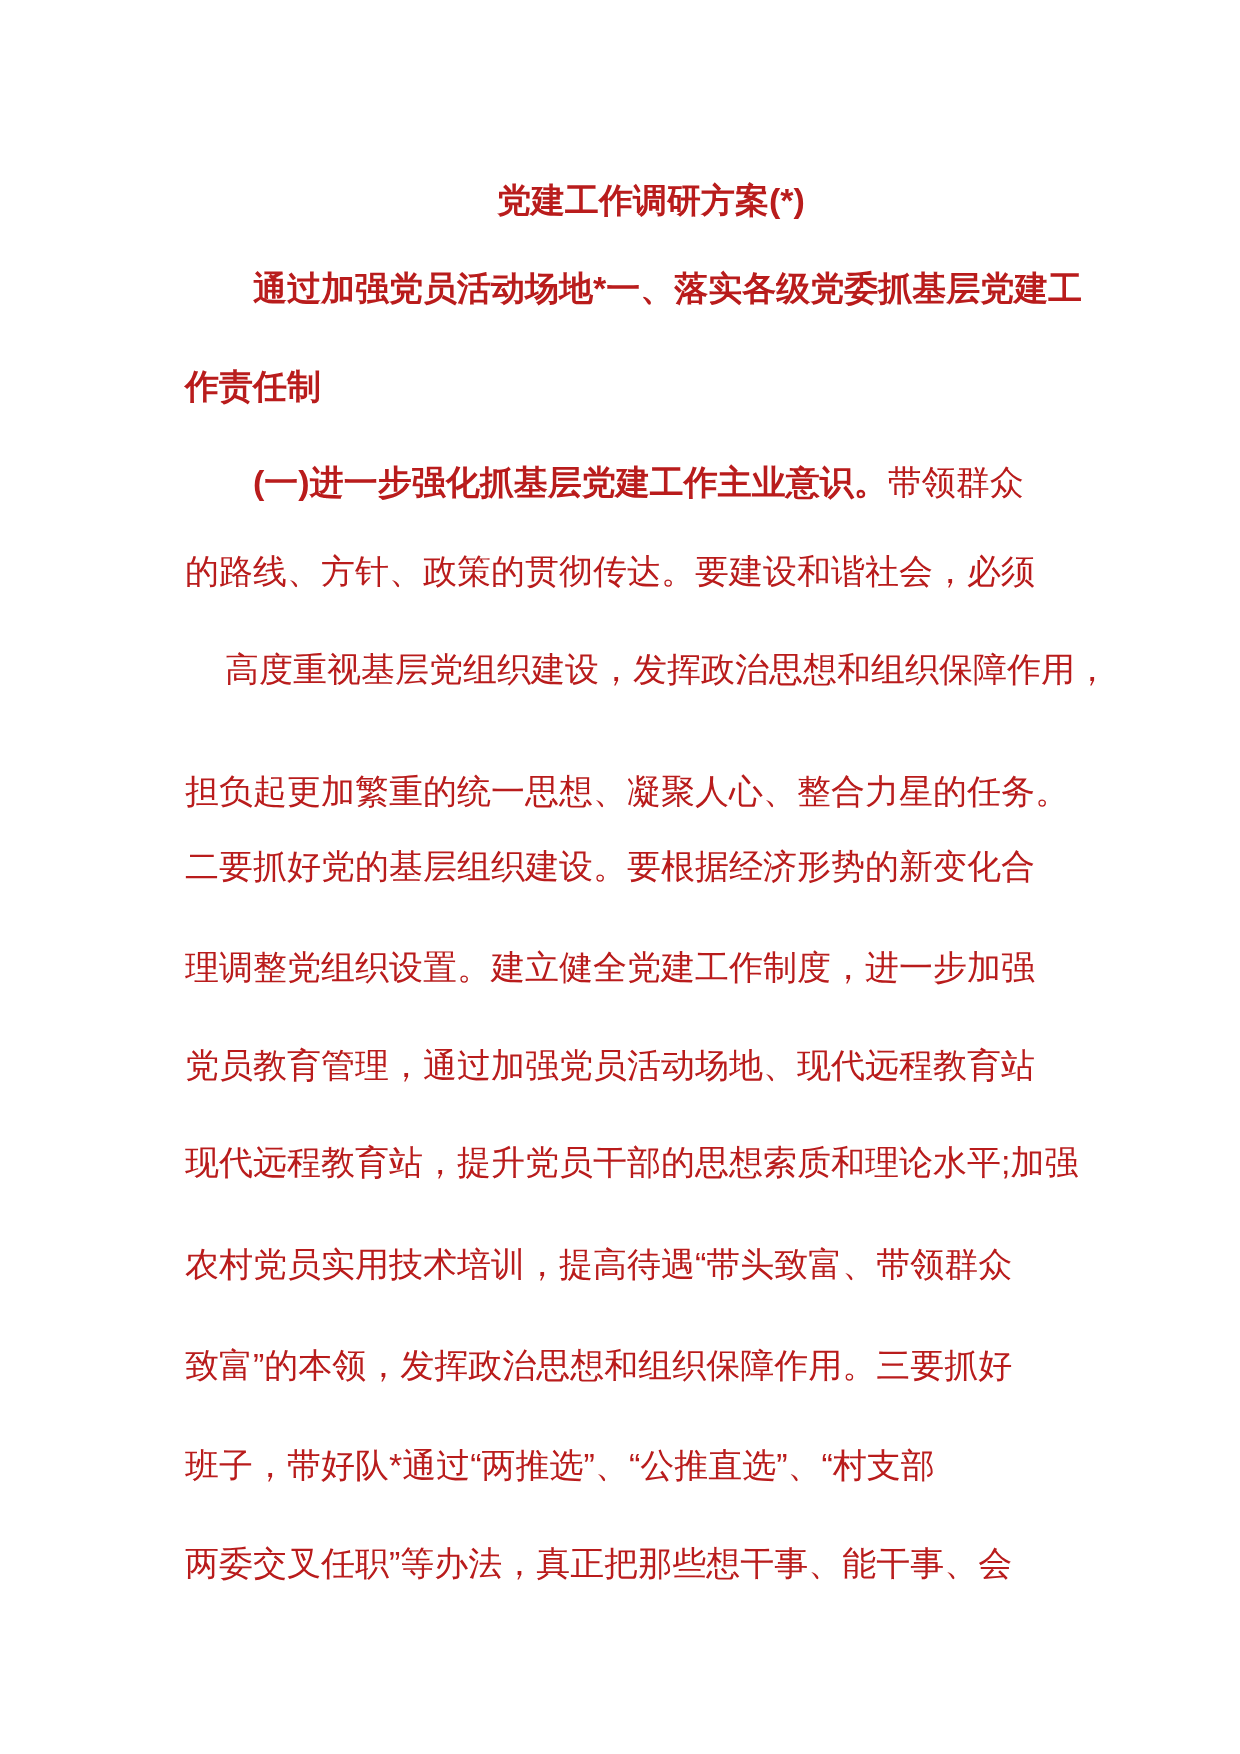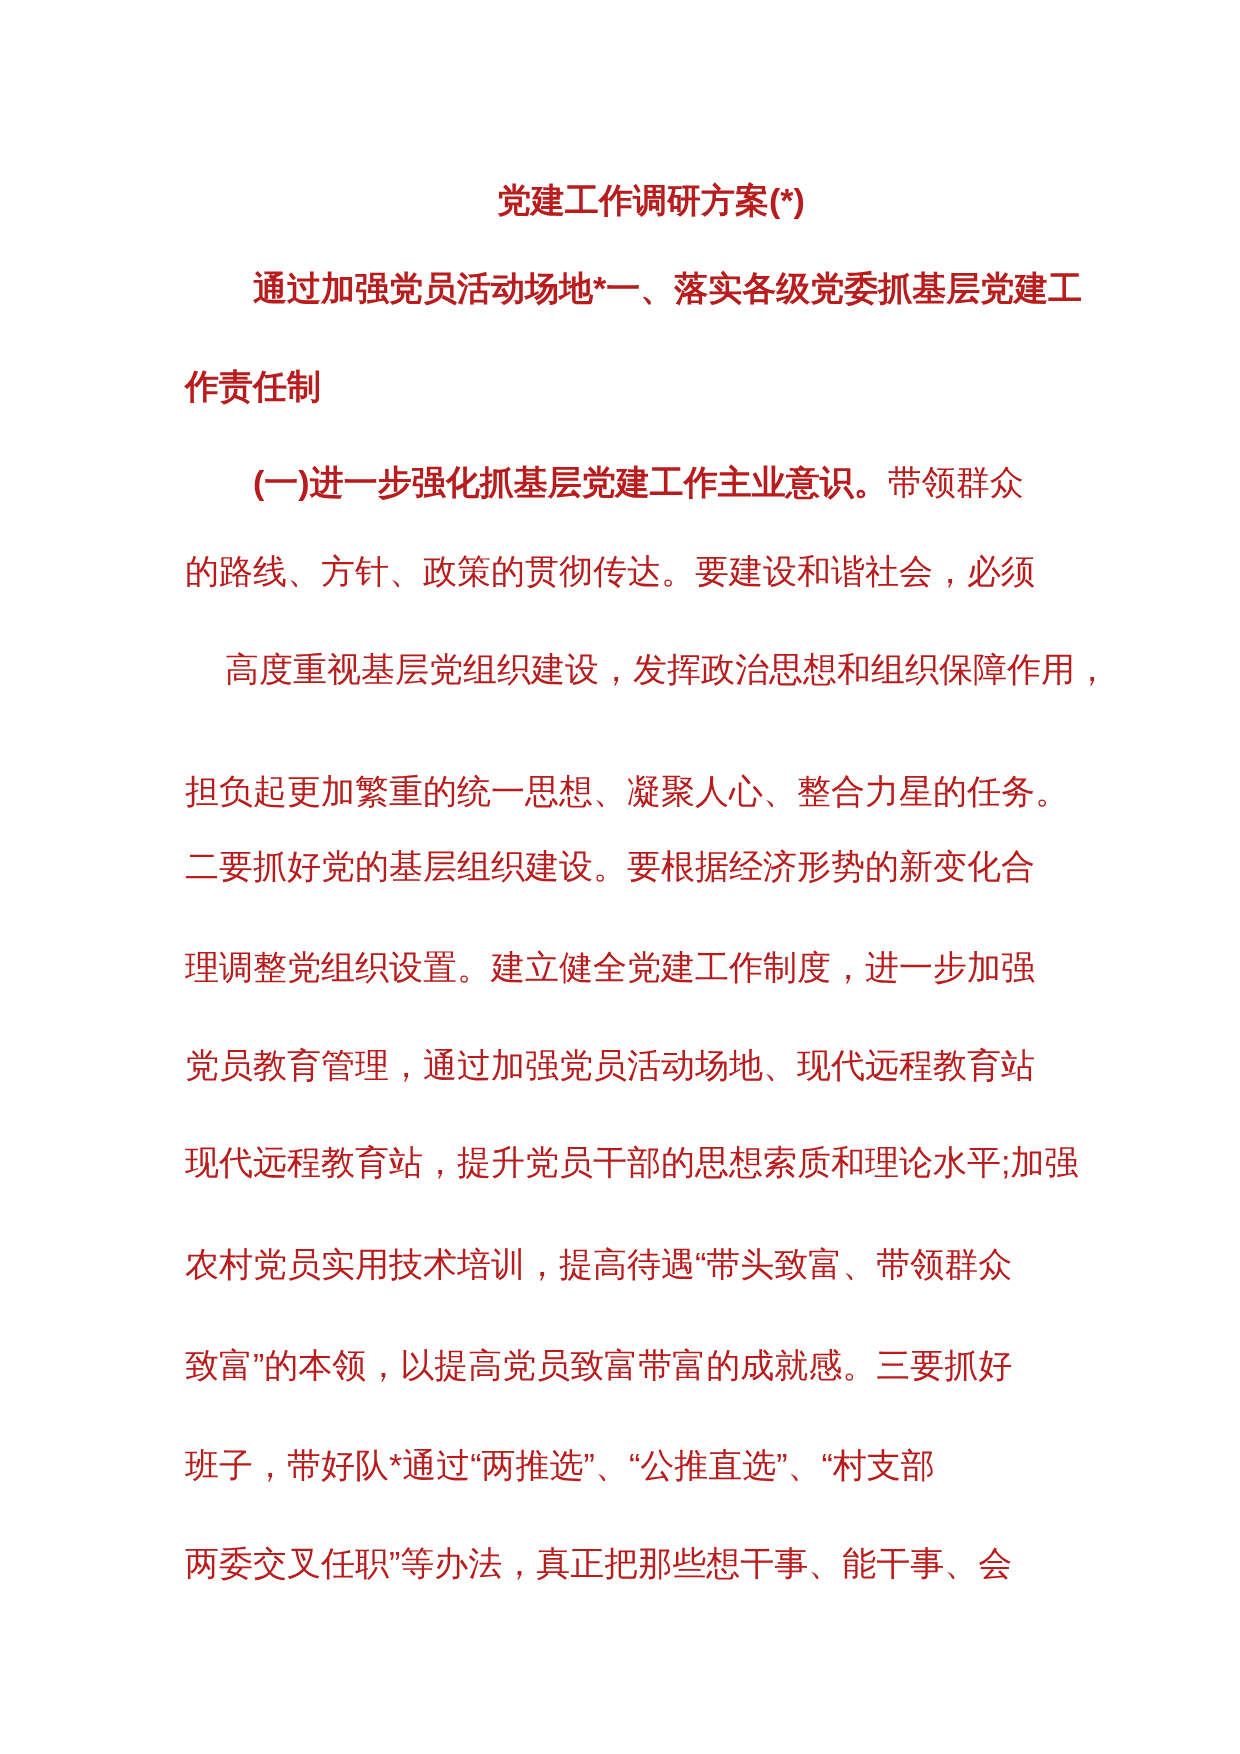--- a/index.html
+++ b/index.html
@@ -53,19 +53,19 @@
   <div class="line regular" style="top:846px; left:185px;">二要抓好党的基层组织建设。要根据经济形势的新变化合</div>
 
   <div class="line regular" style="top:947px; left:185px;">理调整党组织设置。建立健全党建工作制度，进一步加强</div>
 
   <div class="line regular" style="top:1045px; left:185px;text-align:center;">党员教育管理，通过加强党员活动场地、现代远程教育站</div>
 
   <div class="line regular" style="top:1142px; left:185px;">现代远程教育站，提升党员干部的思想索质和理论水平;加强</div>
 
   <div class="line regular" style="top:1244px; left:185px;">农村党员实用技术培训，提高待遇“带头致富、带领群众</div>
 
-  <div class="line regular" style="top:1345px; left:185px;">致富”的本领，以提高党员致富带富的成就感。三要抓好</div>
+  <div class="line regular" style="top:1345px; left:185px;">致富”的本领，发挥政治思想和组织保障作用。三要抓好</div>
 
   <div class="line regular" style="top:1543px; left:185px;">两委交叉任职”等办法，真正把那些想干事、能干事、会</div>
 
   <div class="line regular" style="top:1445px; left:185px;">班子，带好队*通过“两推选”、“公推直选”、“村支部</div>
 
 </div>
 
 </body></html>

